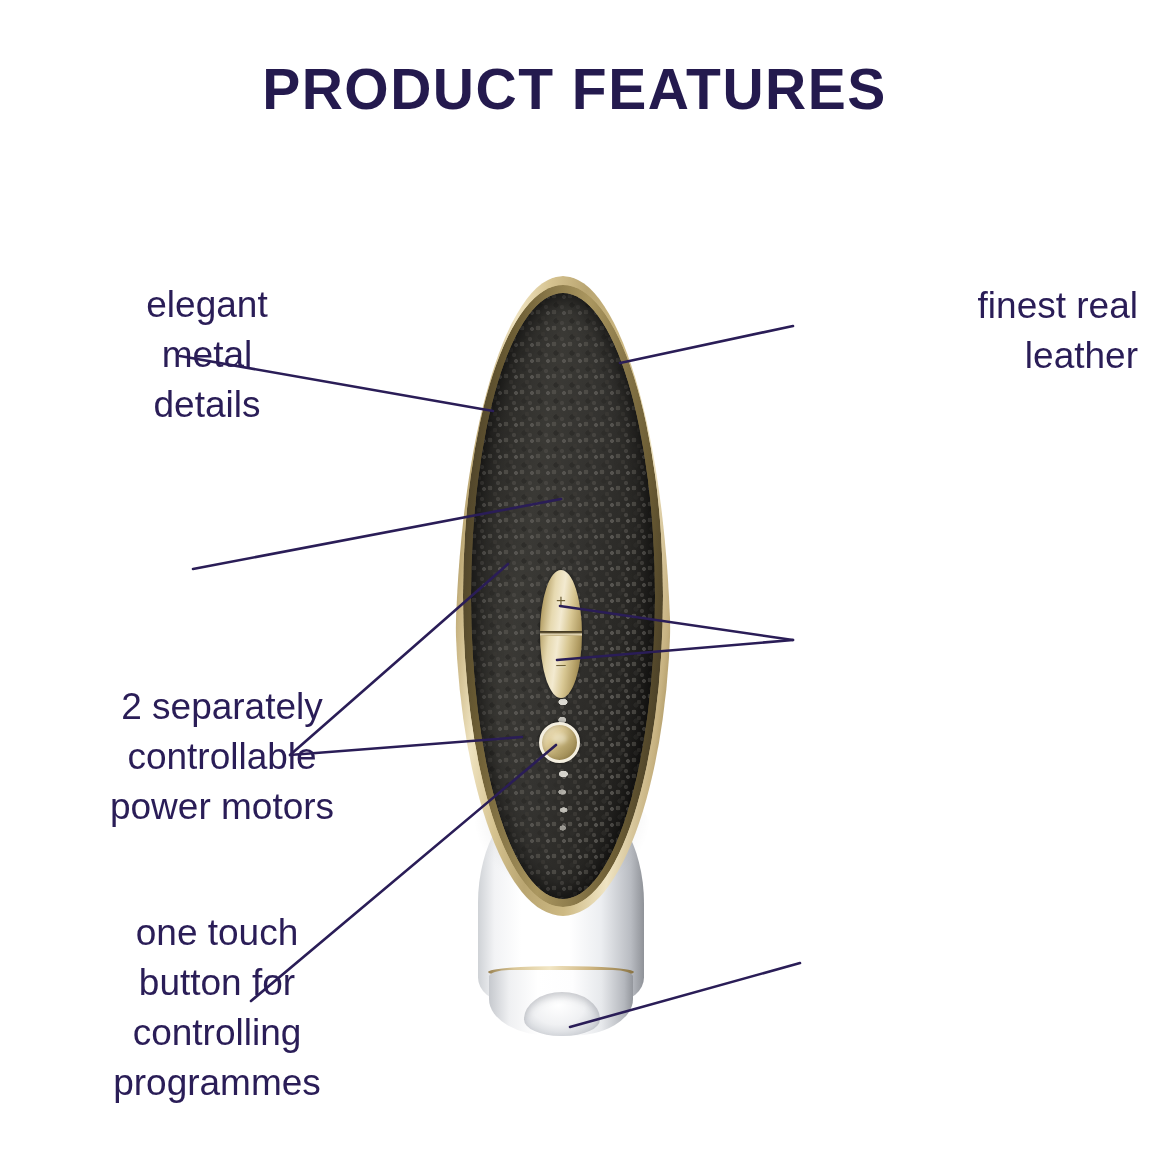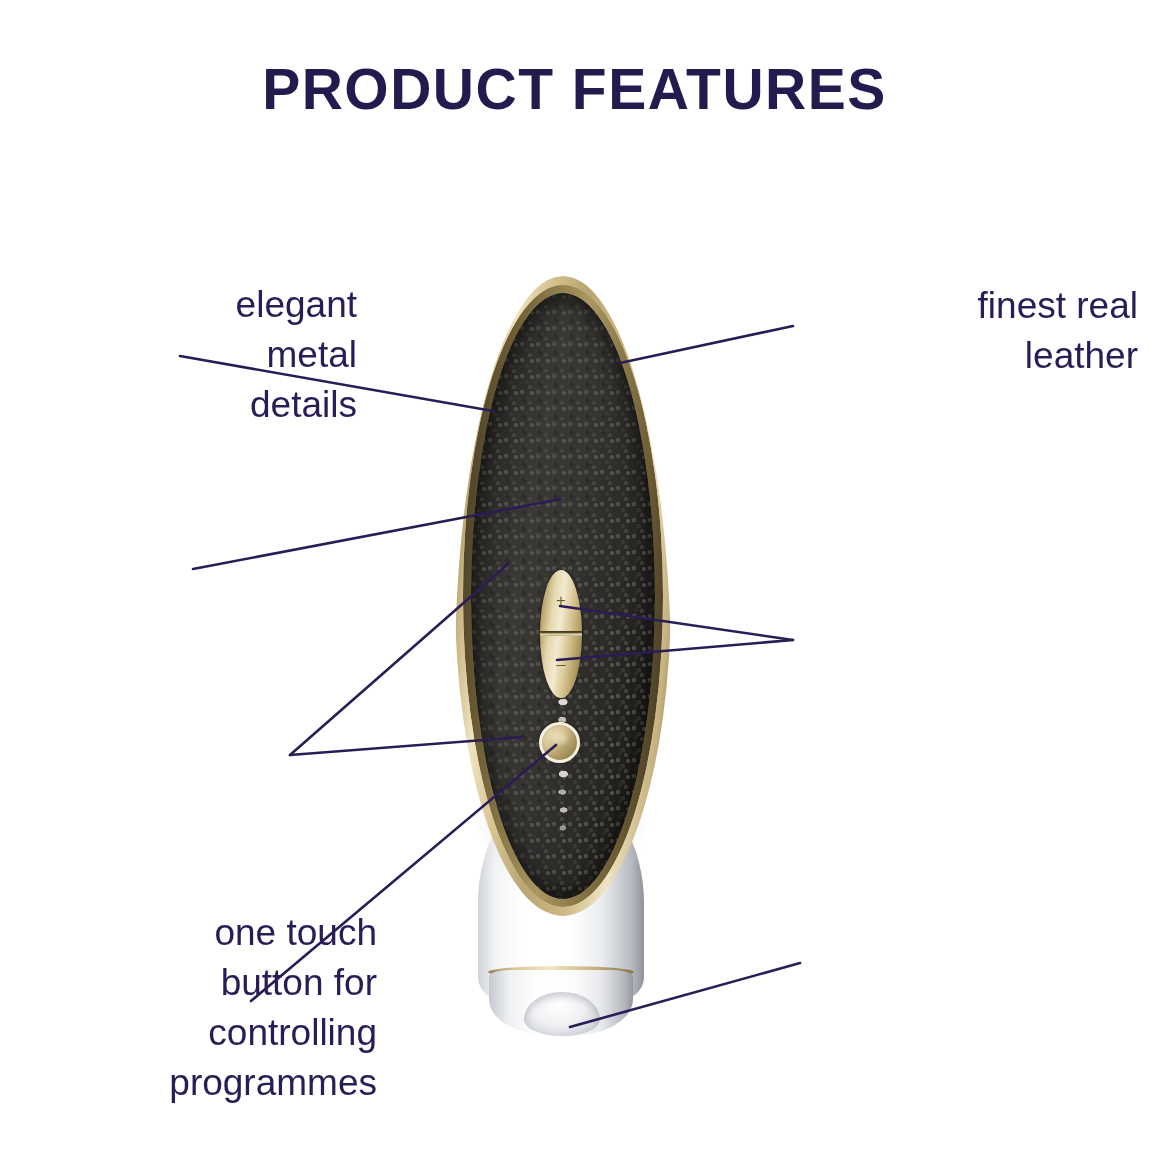--- a/index.html
+++ b/index.html
@@ -32,21 +32,21 @@
   }
   .callout {
     position: absolute;
     font-family: "Liberation Sans", sans-serif;
     font-weight: 400;
     font-size: 37px;
     line-height: 50px;
     color: #2a1d57;
     white-space: pre-line;
   }
-  .callout.left  { text-align: right; }
+  .callout.left  { text-align: center; }
   .callout.right { text-align: right; }
 
   
   #leader-lines {
     position: absolute;
     top: 0; left: 0;
     width: 1149px;
     height: 1149px;
     pointer-events: none;
   }
@@ -286,20 +286,23 @@
       <line x1="793" y1="640" x2="557" y2="660" stroke="#2a1d57" stroke-width="2.6" stroke-linecap="round"></line>
       <line x1="251" y1="1001" x2="556" y2="745" stroke="#2a1d57" stroke-width="2.6" stroke-linecap="round"></line>
       <line x1="800" y1="963" x2="570" y2="1027" stroke="#2a1d57" stroke-width="2.6" stroke-linecap="round"></line>
     </svg>
 
   <div class="callout left" style="left:57px;  top:280px; width:300px;">elegant
 metal
 details</div>
 
 
+  <div class="callout left" style="left:57px;  top:682px; width:330px;">2 separately
+controllable
+power motors</div>
 
   <div class="callout left" style="left:57px;  top:908px; width:320px;">one touch
 button for
 controlling
 programmes</div>
 
   <div class="callout right" style="left:818px; top:281px; width:320px;">finest real
 leather</div>
 
 

